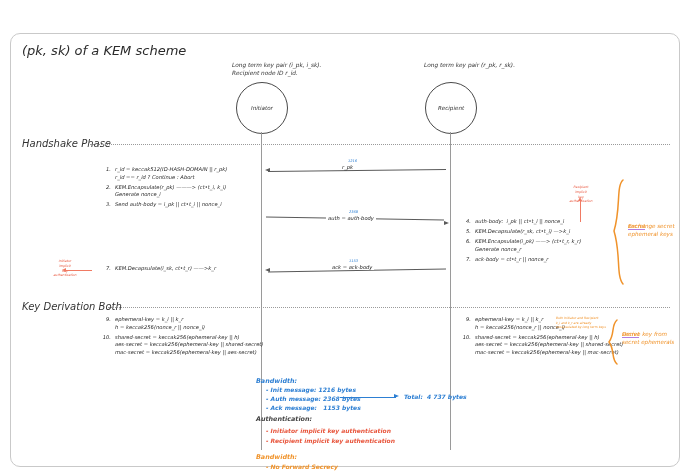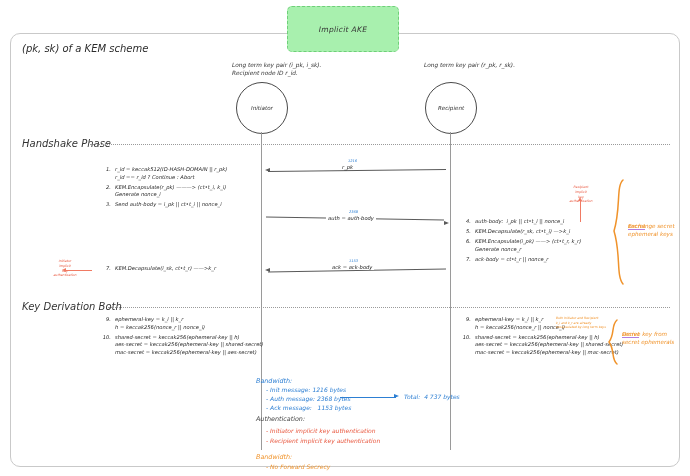--- a/index.html
+++ b/index.html
@@ -25,21 +25,21 @@
     background:#a8f0ae;border:1.6px dashed #6fcf79;border-radius:5px;
     display:flex;align-items:center;justify-content:center;
     z-index:5;
   }
   .title-box span{
     font-size:7.5px;font-style:italic;color:#333;letter-spacing:.3px;
   }
 
   
   .t{position:absolute;white-space:pre;font-style:italic;line-height:1.35;}
-  .sz7{font-size:10px;}
+  .sz7{font-size:13px;}
   .blue{color:#2d7fd3;}
   .red{color:#e8553c;}
   .orange{color:#f0932b;}
 
   .scheme-label{left:22px;top:42px;}
 
   
   .actor-note{font-size:5.8px;color:#333;}
   .note-i{left:232px;top:62px;}
   .note-r{left:424px;top:62px;}
@@ -88,36 +88,33 @@
 
   
   .red-note{position:absolute;font-size:3.2px;font-style:italic;color:#e8553c;line-height:1.5;text-align:center;white-space:pre;}
   .red-arrow{position:absolute;height:1px;background:#f07a63;}
   .red-head{position:absolute;width:0;height:0;border-top:2.2px solid transparent;border-bottom:2.2px solid transparent;border-right:4px solid #f07a63;}
   .red-vert{position:absolute;width:1px;background:#f07a63;}
   .red-head-up{position:absolute;width:0;height:0;border-left:2.2px solid transparent;border-right:2.2px solid transparent;border-bottom:4px solid #f07a63;}
   .orange-note{position:absolute;font-size:3.1px;font-style:italic;color:#f0932b;line-height:1.5;white-space:pre;}
 
   
-  .sum{position:absolute;font-style:italic;white-space:pre;line-height:1.65;}
+  .sum{position:absolute;font-style:italic;white-space:pre;line-height:1.65;font-weight:bold;}
   .sum-head{font-size:6.4px;}
   .sum-item{font-size:6px;}
   .total-arrow{position:absolute;height:1px;background:#2d7fd3;}
   .total-head{position:absolute;width:0;height:0;border-top:2.6px solid transparent;border-bottom:2.6px solid transparent;border-left:5px solid #2d7fd3;}
 </style>
 </head>
 <body>
 
 <div class="canvas">
 
   <div class="frame"></div>
 
-  <div class="title-box">
-    <span>Implicit AKE</span>
-  </div>
 
   <div class="t sz7 scheme-label">(pk, sk) of a KEM scheme</div>
 
   <div class="t actor-note note-i">Long term key pair (i_pk, i_sk).
 Recipient node ID r_id.</div>
   <div class="t actor-note note-r">Long term key pair (r_pk, r_sk).</div>
 
   <div class="circle circle-i">
     <span>Initiator</span>
   </div>

